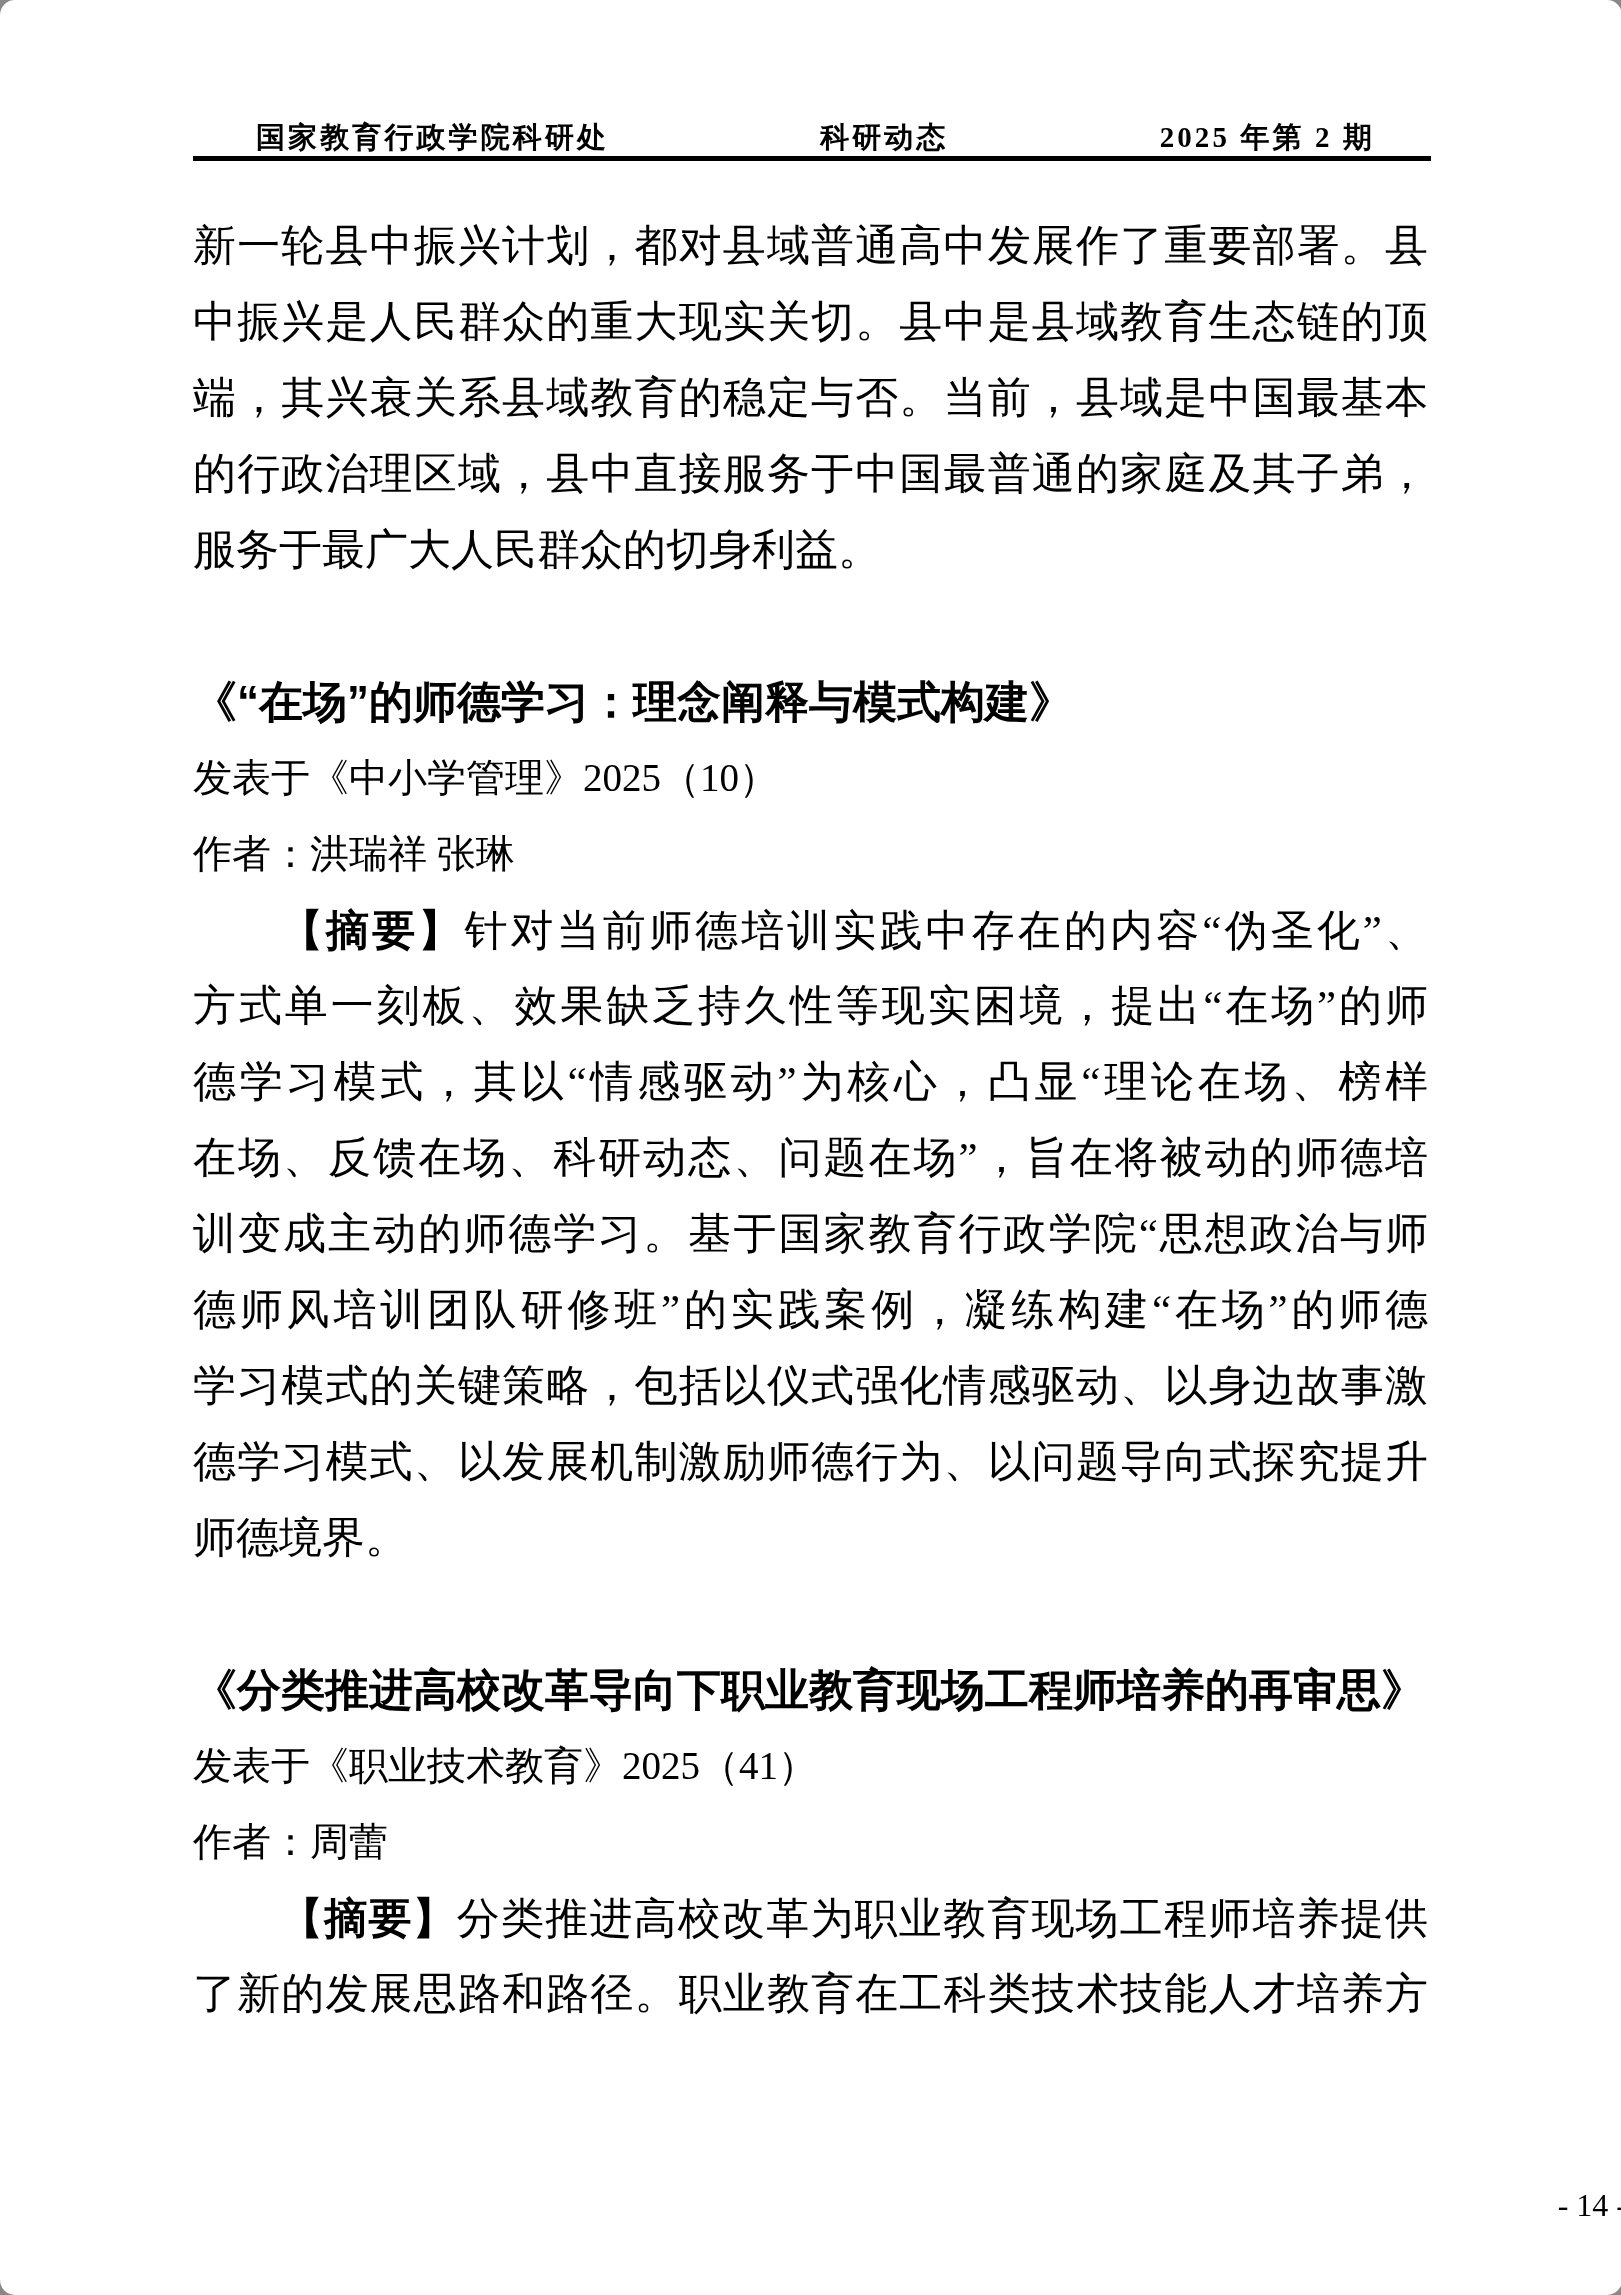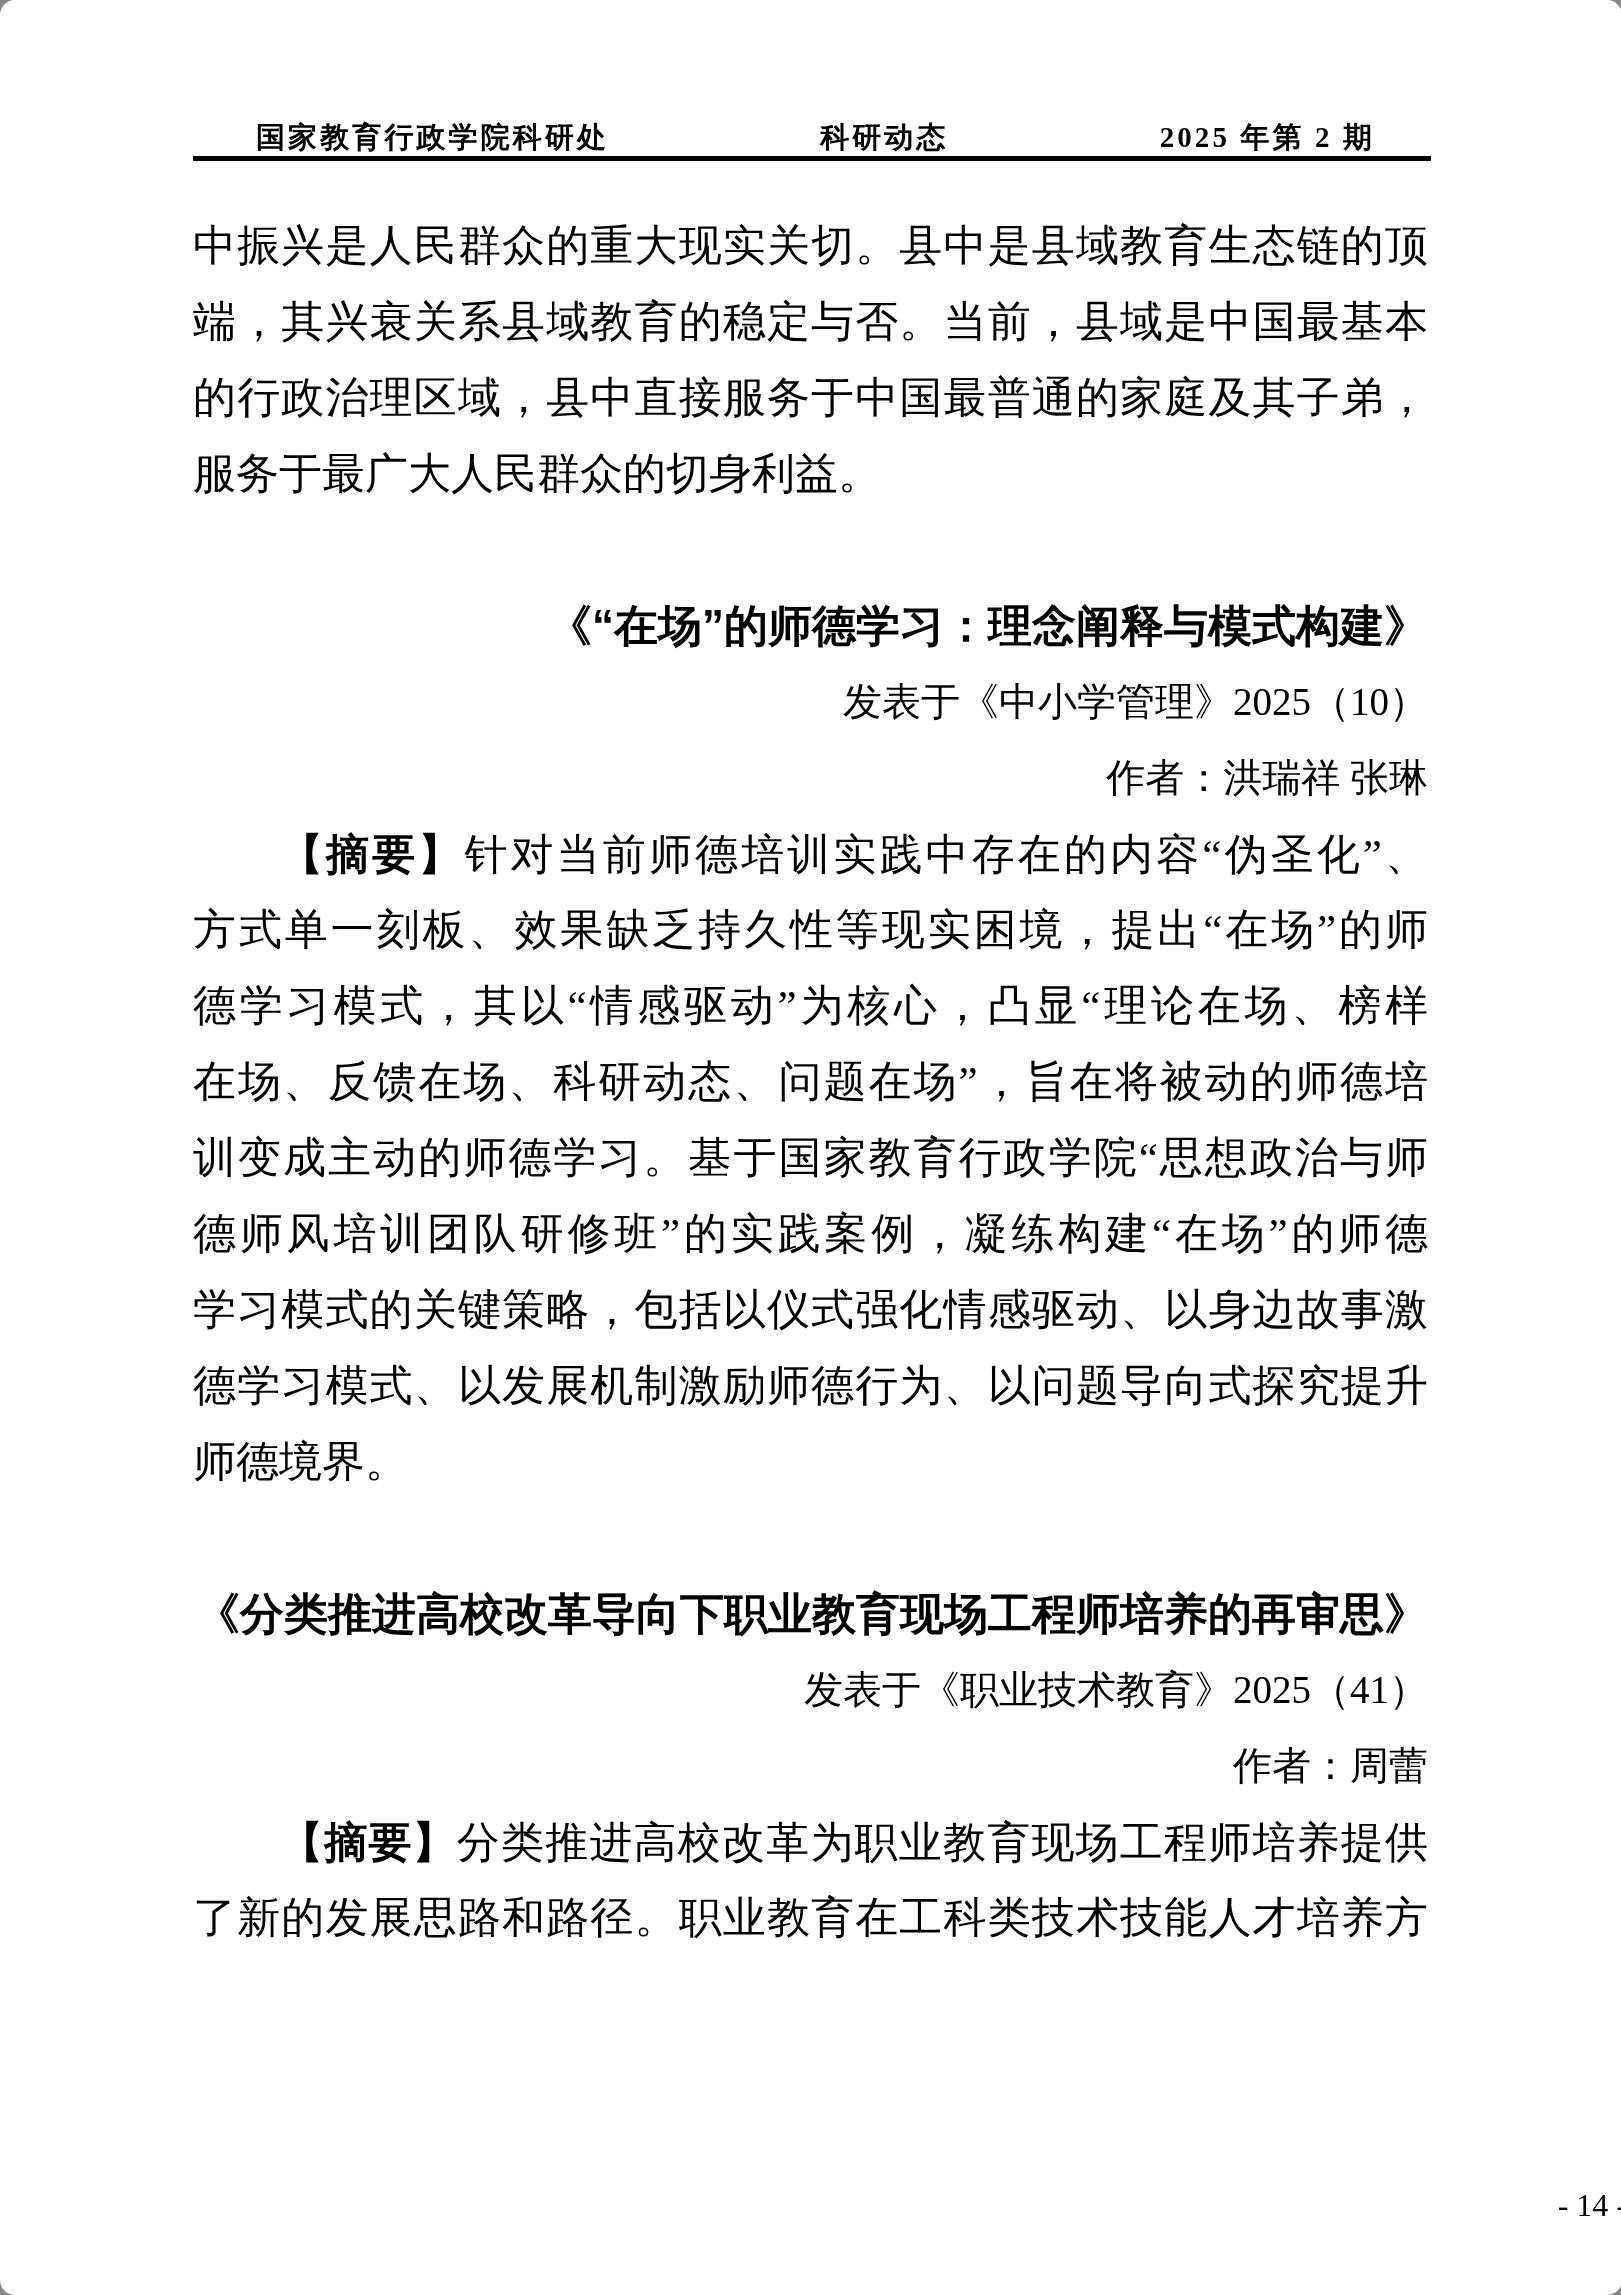--- a/index.html
+++ b/index.html
@@ -49,21 +49,21 @@
   }
   .row {
     height: 76px;
     line-height: 76px;
   }
   .just {
     text-align: justify;
     text-align-last: justify;
   }
   .last-line { text-align: left; }
-  .center { text-align: right; }
+  .center { text-align: left; }
   .indent { text-indent: 87px; }
   .title-row {
     font-family: "Liberation Sans", sans-serif;
     font-weight: bold;
     font-size: 44px;
     letter-spacing: 0px;
   }
   .meta-row { font-size: 39px; }
   .abs-label {
     font-family: "Liberation Sans", sans-serif;
@@ -88,20 +88,21 @@
 
   <div class="header-row">
     <span>国家教育行政学院科研处</span>
     <span>科研动态</span>
     <span>2025 年第 2 期</span>
   </div>
   <div class="header-rule"></div>
 
   <div class="content">
 
+    <div class="row just">新一轮县中振兴计划，都对县域普通高中发展作了重要部署。县</div>
     <div class="row just">中振兴是人民群众的重大现实关切。县中是县域教育生态链的顶</div>
     <div class="row just">端，其兴衰关系县域教育的稳定与否。当前，县域是中国最基本</div>
     <div class="row just">的行政治理区域，县中直接服务于中国最普通的家庭及其子弟，</div>
     <div class="row last-line">服务于最广大人民群众的切身利益。</div>
 
     <div class="row"></div>
 
     <div class="row center title-row">《“在场”的师德学习：理念阐释与模式构建》</div>
     <div class="row center meta-row">发表于《中小学管理》2025（10）</div>
     <div class="row center meta-row">作者：洪瑞祥 张琳</div>

